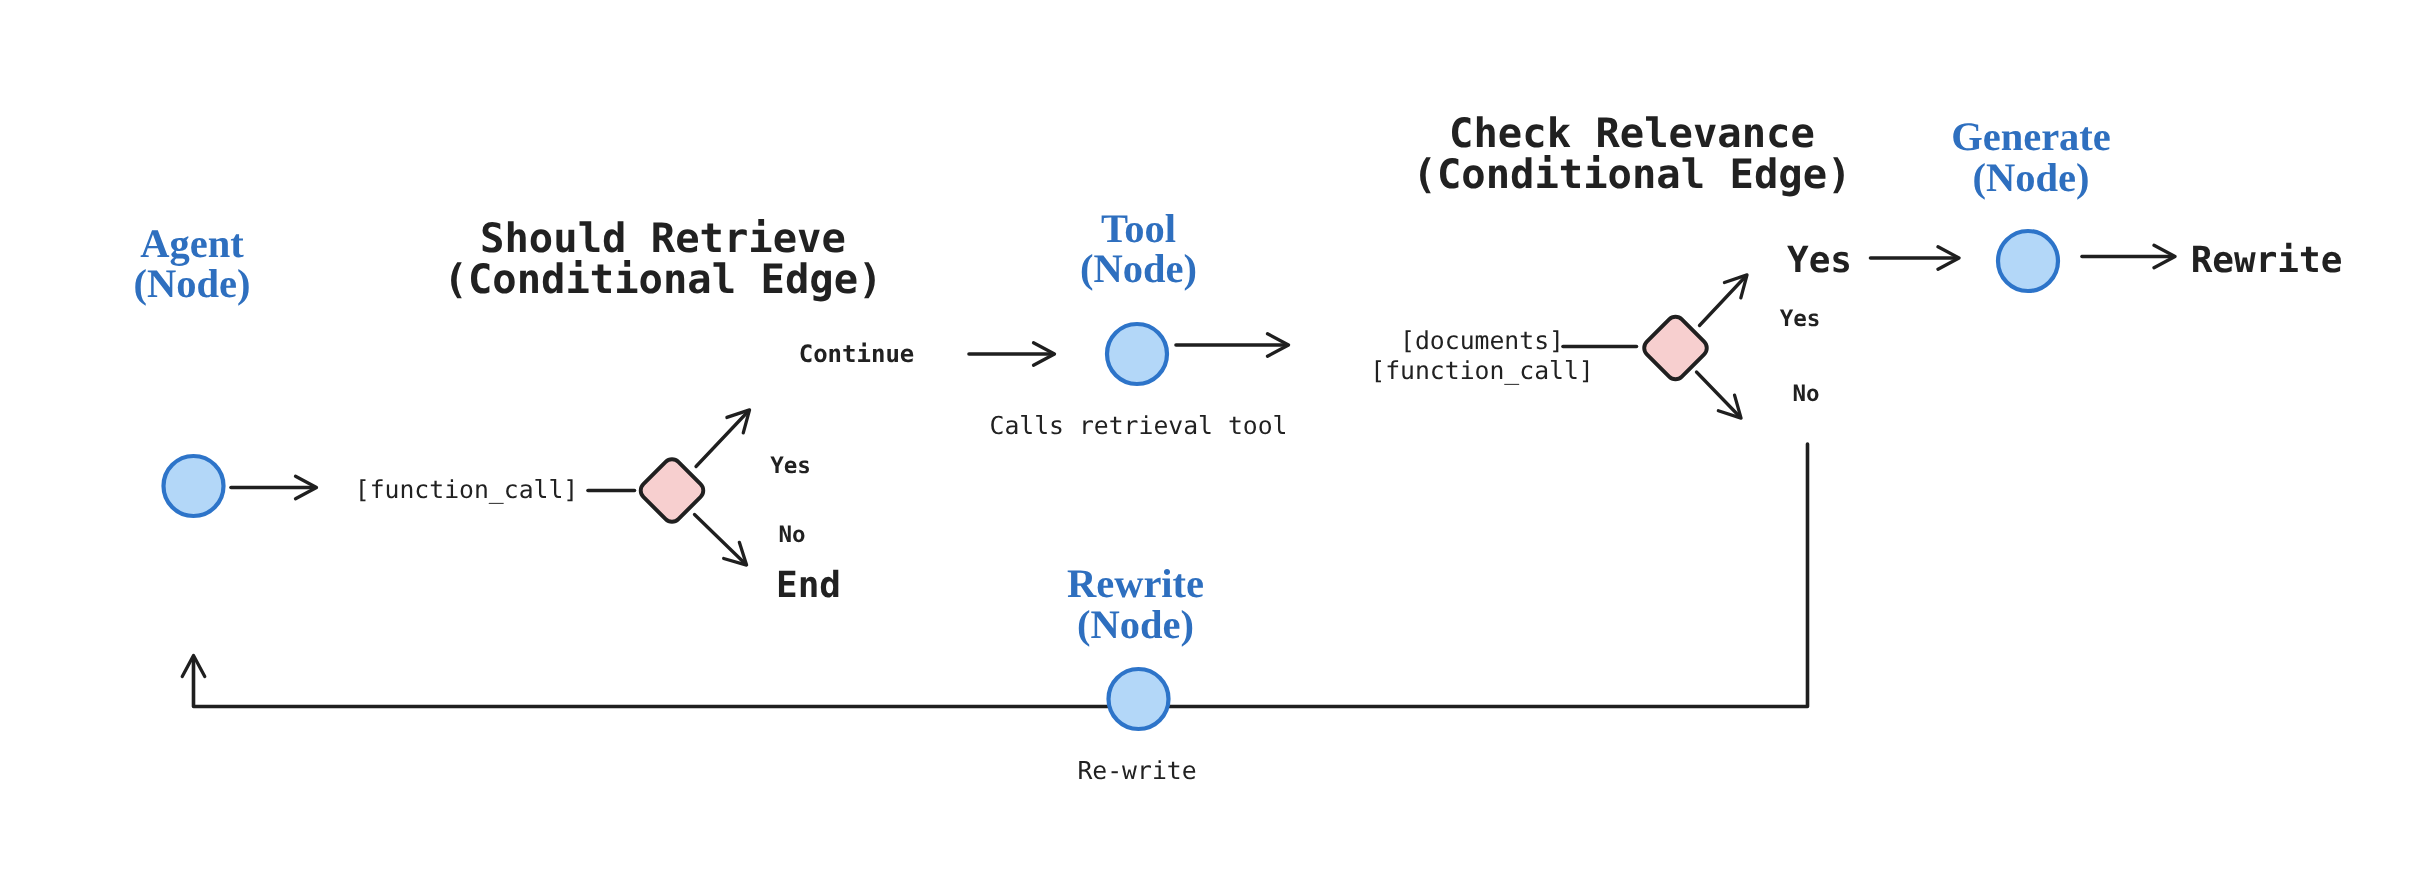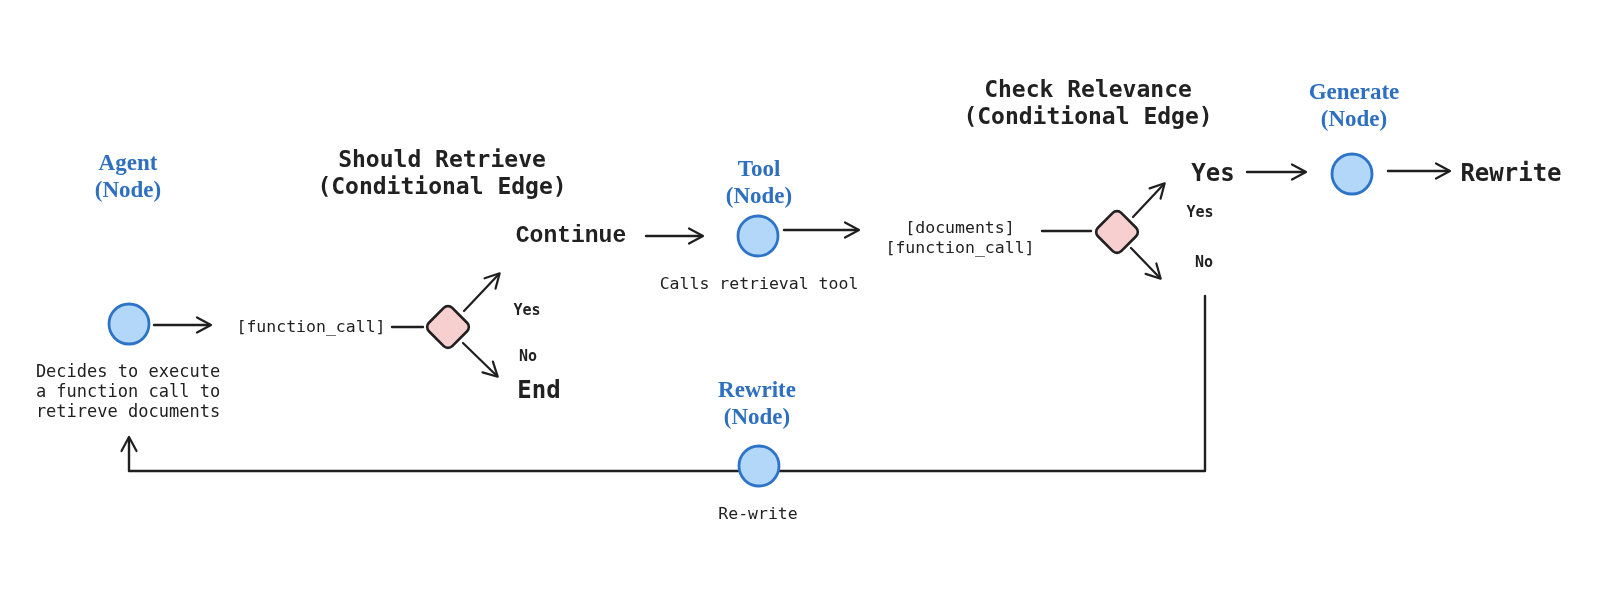--- a/index.html
+++ b/index.html
@@ -12,21 +12,21 @@
     overflow: hidden;
   }
   svg.wires { position: absolute; left: 0; top: 0; }
   .lbl {
     position: absolute;
     transform: translate(-50%, -50%);
     white-space: pre-line;
     text-align: center;
     color: var(--text, #212121);
   }
-  .title { font-size: 23px; font-weight: bold; line-height: 27px; }
+  .title { font-size: 27px; font-weight: bold; line-height: 27px; }
   .blue  { color: var(--blue_text, #2e6fbf); font-family: Liberation Serif, serif; }
   .flow  { font-size: 24px; font-weight: bold; }
   .tag   { font-size: 16.5px; line-height: 19.5px; font-weight: 500; }
   .note  { font-size: 17px;   line-height: 20px;  font-weight: 500; }
   .yn    { font-size: 15px; font-weight: bold; }
 </style>
 </head>
 <body>
 
 <div class="canvas">
@@ -66,36 +66,33 @@
     <circle cx="758" cy="236" r="20" stroke-width="2.8" fill="#b3d7f8" stroke="#2d74c9"></circle>
     <circle cx="1352" cy="174" r="20" stroke-width="2.8" fill="#b3d7f8" stroke="#2d74c9"></circle>
     <circle cx="759" cy="466" r="20" stroke-width="2.8" fill="#b3d7f8" stroke="#2d74c9"></circle>
 
     <rect x="-16.5" y="-16.5" width="33" height="33" rx="6" transform="translate(448,327) rotate(45)" stroke-width="2.6" fill="#f7cfcf" stroke="#202020"></rect>
     <rect x="-16.5" y="-16.5" width="33" height="33" rx="6" transform="translate(1117,232) rotate(45)" stroke-width="2.6" fill="#f7cfcf" stroke="#202020"></rect>
   </svg>
 
   <div class="lbl title blue" style="left:128px; top:176px;">Agent
 (Node)</div>
-  <div class="lbl note" style="left:128px; top:391px;">Decides to execute
-a function call to
-retireve documents</div>
   <div class="lbl tag" style="left:311px; top:327px;">[function_call]</div>
 
   <div class="lbl title" style="left:442px; top:173px;">Should Retrieve
 (Conditional Edge)</div>
   <div class="lbl yn" style="left:527px; top:310px;">Yes</div>
   <div class="lbl yn" style="left:528px; top:356px;">No</div>
-  <div class="lbl flow" style="left:571px; top:236px; font-size:23px;font-family:Liberation Mono, monospace;">Continue</div>
+  <div class="lbl flow" style="left:571px; top:236px; font-size:16px;">Continue</div>
   <div class="lbl flow" style="left:539px; top:390px;">End</div>
 
-  <div class="lbl title blue" style="left:759px; top:182px;">Tool
+  <div class="lbl title blue" style="left:759px; top:166px;">Tool
 (Node)</div>
   <div class="lbl tag" style="left:759px; top:284px;">Calls retrieval tool</div>
-  <div class="lbl tag" style="left:960px; top:237px;text-align:center;">[documents]
+  <div class="lbl tag" style="left:988px; top:237px;text-align:center;">[documents]
 [function_call]</div>
 
   <div class="lbl title" style="left:1088px; top:103px;">Check Relevance
 (Conditional Edge)</div>
   <div class="lbl yn" style="left:1200px; top:212px;">Yes</div>
   <div class="lbl yn" style="left:1204px; top:262px;">No</div>
   <div class="lbl flow" style="left:1213px; top:173px;">Yes</div>
 
   <div class="lbl title blue" style="left:1354px; top:105px;">Generate
 (Node)</div>

